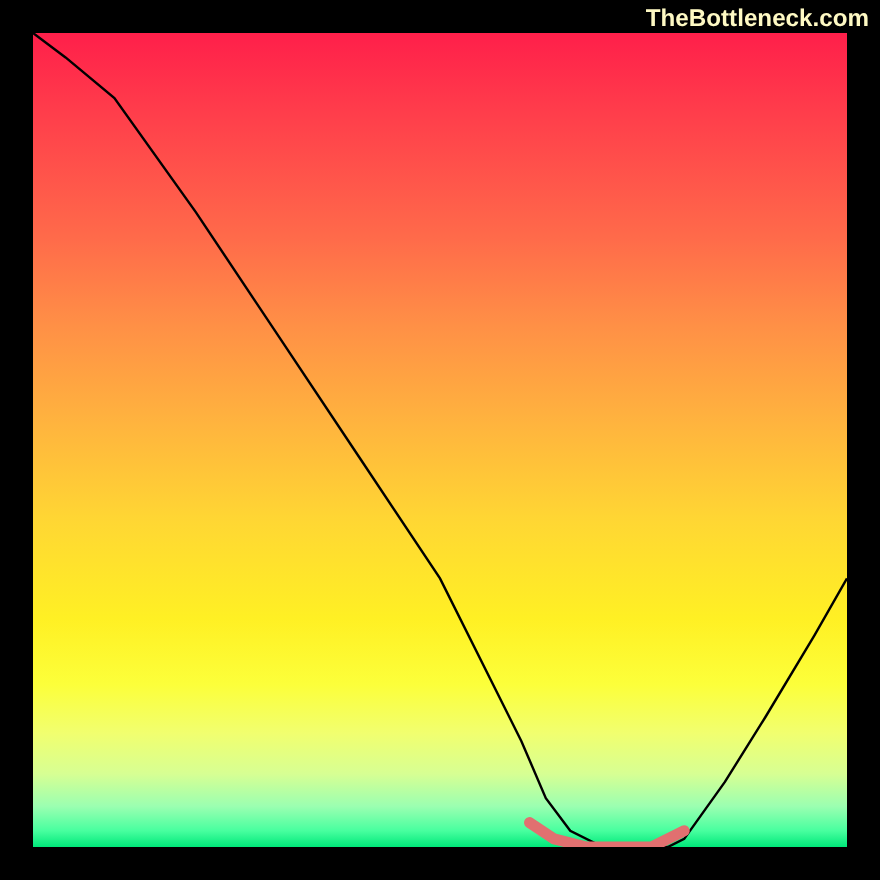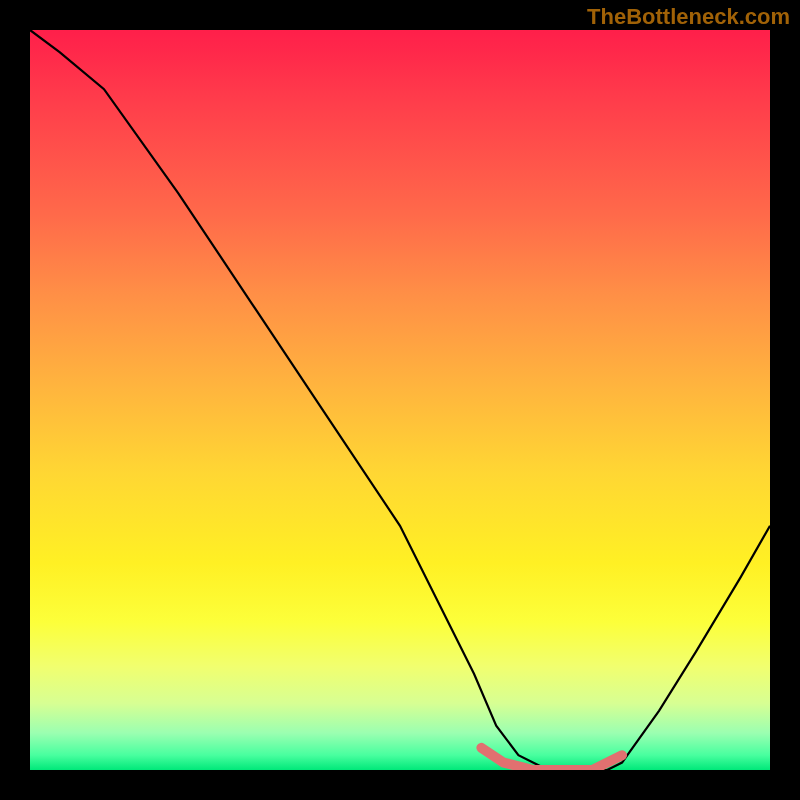--- a/index.html
+++ b/index.html
@@ -14,21 +14,21 @@
   .outer {
     width: 800px;
     height: 800px;
     background: #000;
     position: relative;
   }
   .watermark {
     position: absolute;
     top: 4px;
     right: 10px;
-    color: #a16207;
+    color: #fef9c3;
     font-size: 22px;
     font-weight: bold;
     z-index: 10;
   }
   .plot {
     position: absolute;
     left: 30px;
     top: 30px;
     width: 740px;
     height: 740px;

